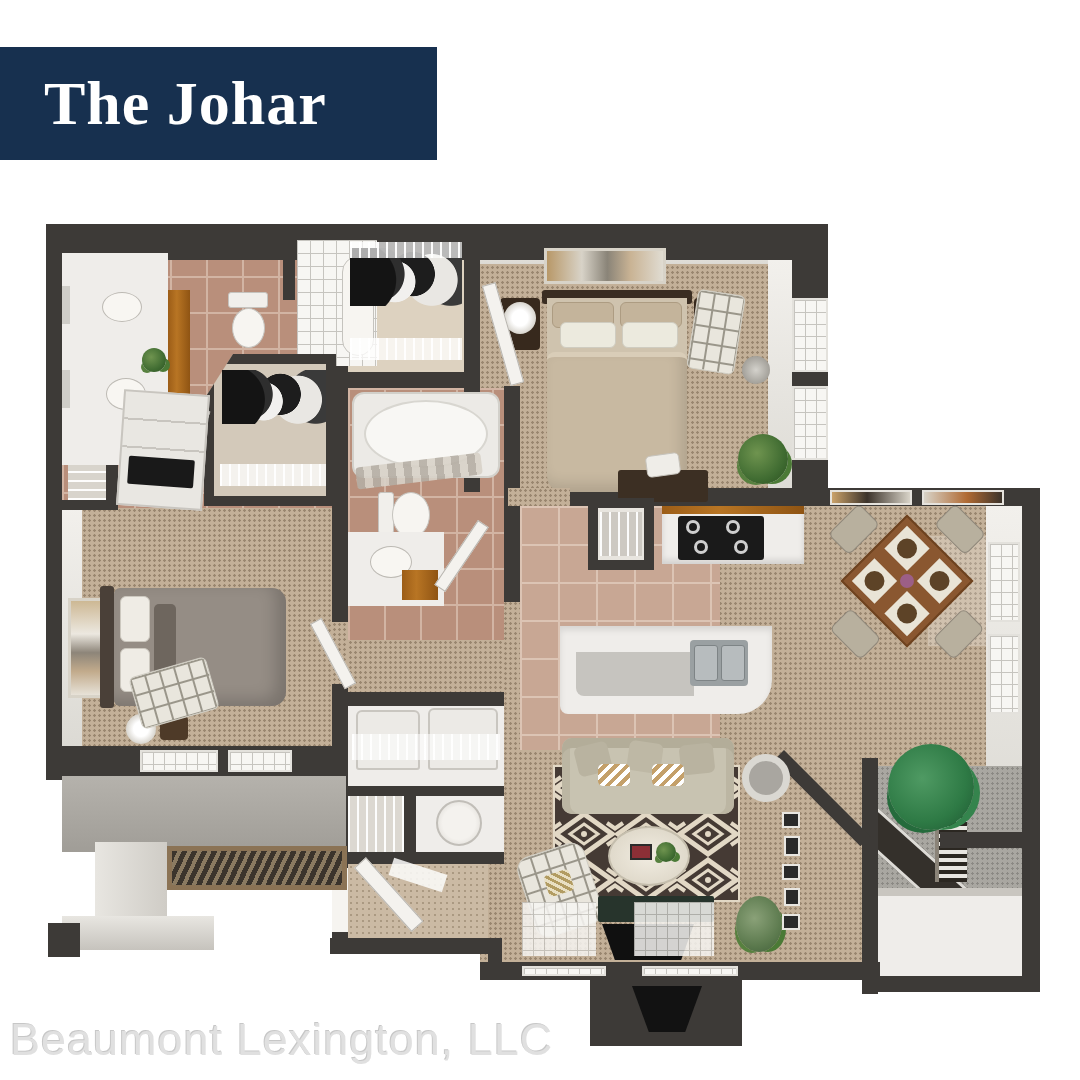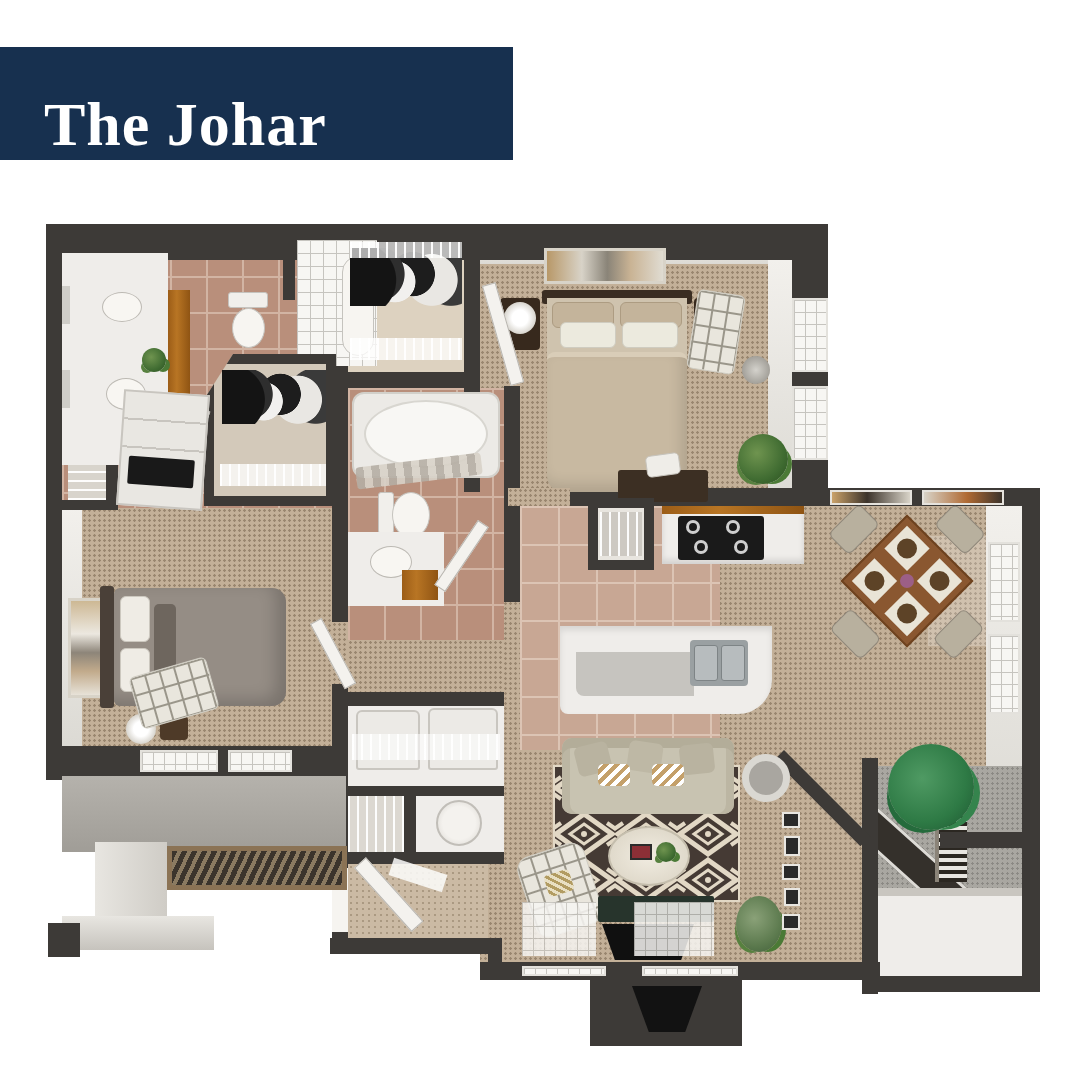--- a/index.html
+++ b/index.html
@@ -1,20 +1,20 @@
 <!DOCTYPE html>
 <html style="--navy: #17304f; --white: #ffffff; --watermark: #e0e0e0; --wall: #3d3a37; --wallface: #f2f0ec; --carpet: #c3b098; --carpet2: #cbbaa4; --bathtile: #b98f7b; --bathgrout: #d2b4a3; --kittile: #c8a794; --kitgrout: #dcc4b4; --white_floor: #efedea; --wood: #b87524; --tablewood: #8a5730; --rug_dark: #453a34; --rug_cream: #e2d8c5; --sofa: #c8c3b1; --bed_tan: #c8b9a1; --bed_gray: #958d85; --concrete: #a9a7a1; --plant: #3f6b31; --window: #f7f6f3; --door: #f4f2ee; --black: #141414;"><head>
 <meta charset="utf-8">
 <style>
   html,body{margin:0;padding:0;background:#fff;}
   #stage{position:relative;width:1080px;height:1080px;background:#fff;overflow:hidden;
          font-family:"Liberation Sans",sans-serif;}
   
-  #banner{position:absolute;left:0;top:47px;width:513px;height:113px;
-          background:var(--navy,#17304f);display:flex;align-items:flex-end;}
+  #banner{position:absolute;left:0;top:47px;width:437px;height:113px;
+          background:var(--navy,#17304f);display:flex;align-items:center;}
   #banner h1{margin:0 0 0 44px;color:var(--white,#ffffff);font-family:"Liberation Serif",serif;
              font-weight:bold;font-size:62px;letter-spacing:1px;}
   #watermark{position:absolute;left:10px;top:1014px;font-size:45px;letter-spacing:1px;
              color:var(--watermark,#e0e0e0);
              text-shadow:-1px -1px 0 #c7c7c7, 1px 2px 1px #ffffff;}
   
   #plan{position:absolute;left:42px;top:220px;width:1000px;height:835px;}
   #plan div{position:absolute;box-sizing:border-box;}
   .w{background:var(--wall,#3d3a37);}
   .carpet{background-color:var(--carpet,#c3b098);
@@ -301,13 +301,14 @@
     <div style="left:20px;top:556px;width:284px;height:76px;
          background:linear-gradient(#b5b2ac,#a09d97);"></div>
     <div style="left:125px;top:626px;width:180px;height:44px;border:5px solid #8b7355;
          background:repeating-linear-gradient(115deg,#3b342c 0 5px,#8a7a61 5px 9px);"></div>
     <div style="left:53px;top:622px;width:72px;height:96px;background:linear-gradient(90deg,#e8e6e1,#cfccc6);"></div>
     <div style="left:20px;top:696px;width:152px;height:34px;background:linear-gradient(#e8e6e1,#c6c3bd);"></div>
     <div class="w" style="left:6px;top:703px;width:32px;height:34px;"></div>
 
   </div>
 
+  <div id="watermark">Beaumont Lexington, LLC</div>
 </div>
 
 </body></html>

